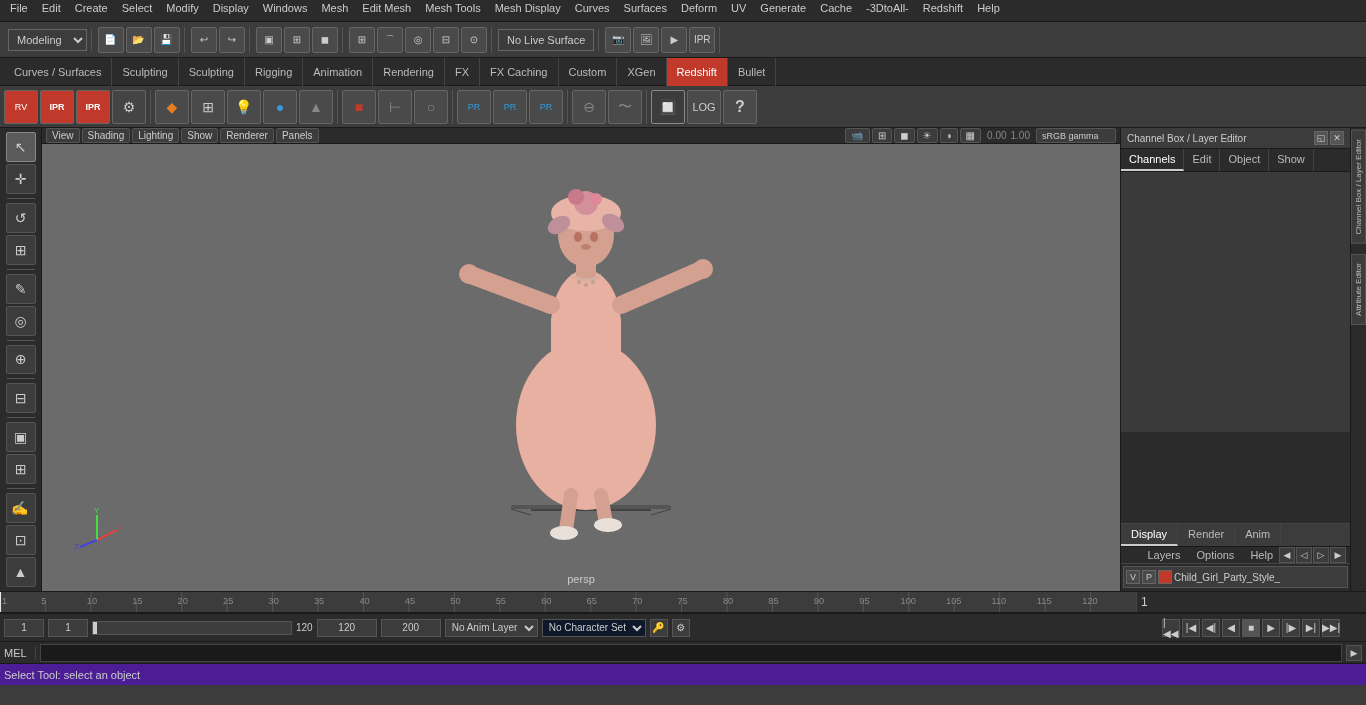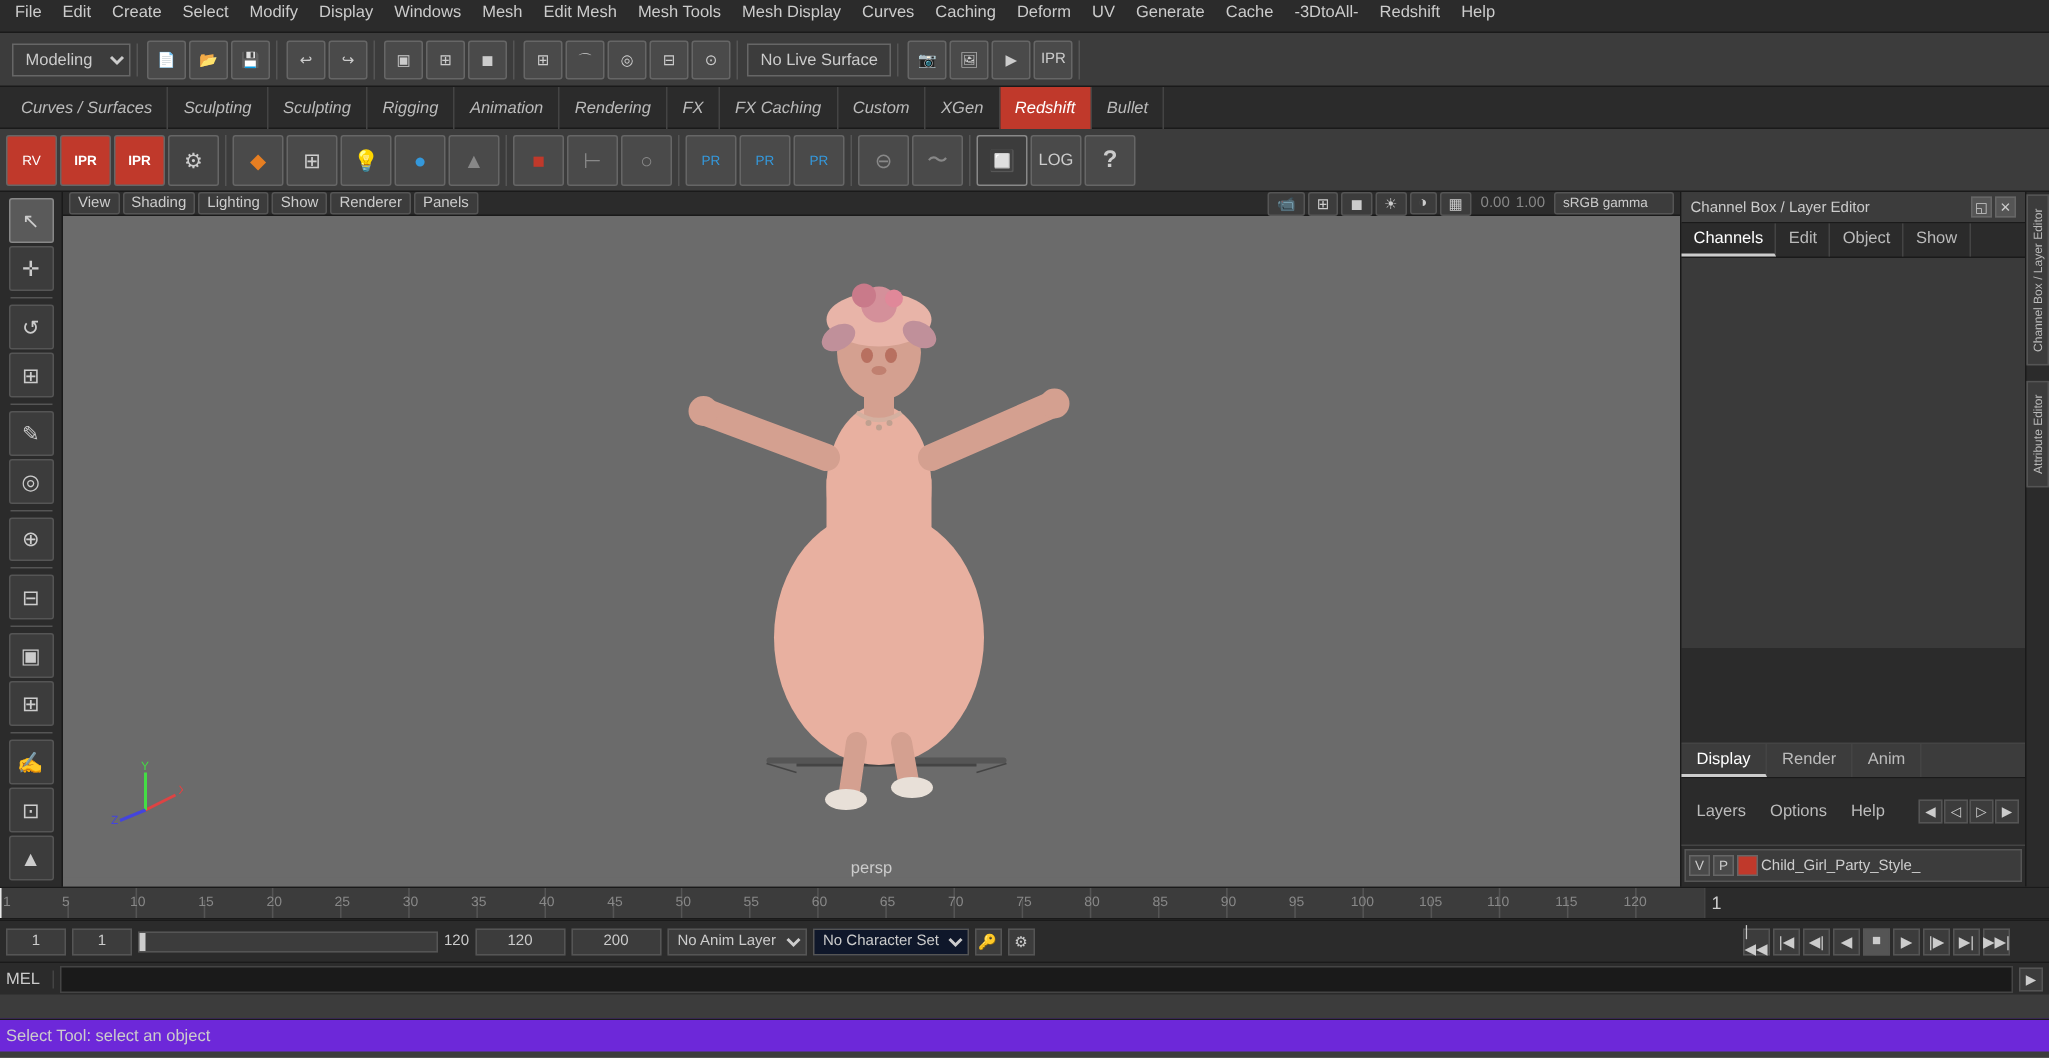--- a/index.html
+++ b/index.html
@@ -42,21 +42,20 @@
       background: #3c3c3c; border: 1px solid #666; color: #ccc;
       font-size: 11px; padding: 2px 8px; height: 22px; cursor: pointer;
     }
 
     
     #mode-tabs {
       display: flex; align-items: center;
       background: #2b2b2b; height: 28px;
       border-bottom: 1px solid #1a1a1a;
       padding: 0 4px;
-      font-style: italic;
     }
     .mode-tab {
       padding: 4px 10px; cursor: pointer; color: #bbb; font-size: 11px;
       border-right: 1px solid #444; white-space: nowrap; height: 28px;
       display: flex; align-items: center;
     }
     .mode-tab.active { background: #c0392b; color: #fff; }
 
     
     #shelf {
@@ -161,22 +160,22 @@
     #layer-tabs {
       display: flex; background: #3c3c3c;
       border-bottom: 1px solid #1a1a1a;
     }
     .layer-tab {
       padding: 4px 10px; cursor: pointer; color: #bbb; font-size: 11px;
       border-right: 1px solid #444;
     }
     .layer-tab.active { color: #fff; border-bottom: 2px solid #ccc; }
     #layer-options-row {
-      display: flex; align-items: center; justify-content: space-between;
-      padding: 14px 4px; background: #2b2b2b; border-bottom: 1px solid #444;
+      display: flex; align-items: center; justify-content: flex-end;
+      padding: 0 4px; background: #2b2b2b; border-bottom: 1px solid #444;
     }
     .layer-opt {
       padding: 2px 6px; cursor: pointer; color: #bbb; font-size: 11px;
     }
     #layer-arrows {
       display: flex; gap: 1px;
     }
     .layer-arrow-btn {
       width: 16px; height: 16px; background: #3c3c3c; border: 1px solid #555;
       cursor: pointer; display: flex; align-items: center; justify-content: center;
@@ -256,23 +255,23 @@
       background: #3c3c3c; border: 1px solid #555; color: #ccc;
       font-size: 10px; height: 18px; padding: 1px 2px;
     }
     .char-set-select {
       background: #0f172a; border: 1px solid #555; color: #ccc;
       font-size: 10px; height: 18px; padding: 1px 2px;
     }
 
     
     #status-bar {
-      height: 22px; background: #6d28d9;
+      height: 22px; background: #4c1d95;
       border-top: 1px solid #1a1a1a;
-      display: flex; align-items: center; padding: 0 4px; gap: 8px; margin-top: 16px;
+      display: flex; align-items: center; padding: 0 4px; gap: 8px;
     }
     .status-msg { color: #ccc; font-size: 11px; flex: 1; }
 
     
     #script-bar {
       height: 22px; background: #2b2b2b;
       border-top: 1px solid #1a1a1a;
       display: flex; align-items: center; padding: 0 4px; gap: 4px;
     }
     .script-lang {
@@ -292,21 +291,21 @@
   <div class="menu-item">Create</div>
   <div class="menu-item">Select</div>
   <div class="menu-item">Modify</div>
   <div class="menu-item">Display</div>
   <div class="menu-item">Windows</div>
   <div class="menu-item">Mesh</div>
   <div class="menu-item">Edit Mesh</div>
   <div class="menu-item">Mesh Tools</div>
   <div class="menu-item">Mesh Display</div>
   <div class="menu-item">Curves</div>
-  <div class="menu-item">Caching</div>
+  <div class="menu-item">Surfaces</div>
   <div class="menu-item">Deform</div>
   <div class="menu-item">UV</div>
   <div class="menu-item">Generate</div>
   <div class="menu-item">Cache</div>
   <div class="menu-item">-3DtoAll-</div>
   <div class="menu-item">Redshift</div>
   <div class="menu-item">Help</div>
 </div>
 
 <div id="toolbar">

